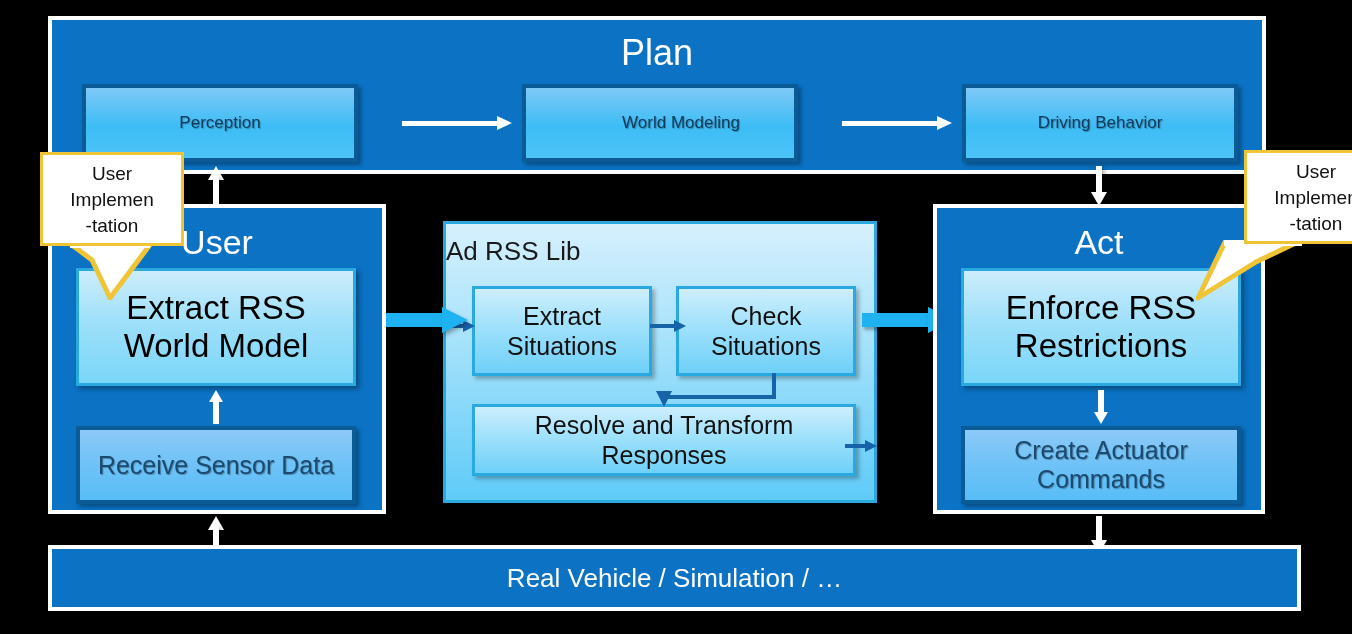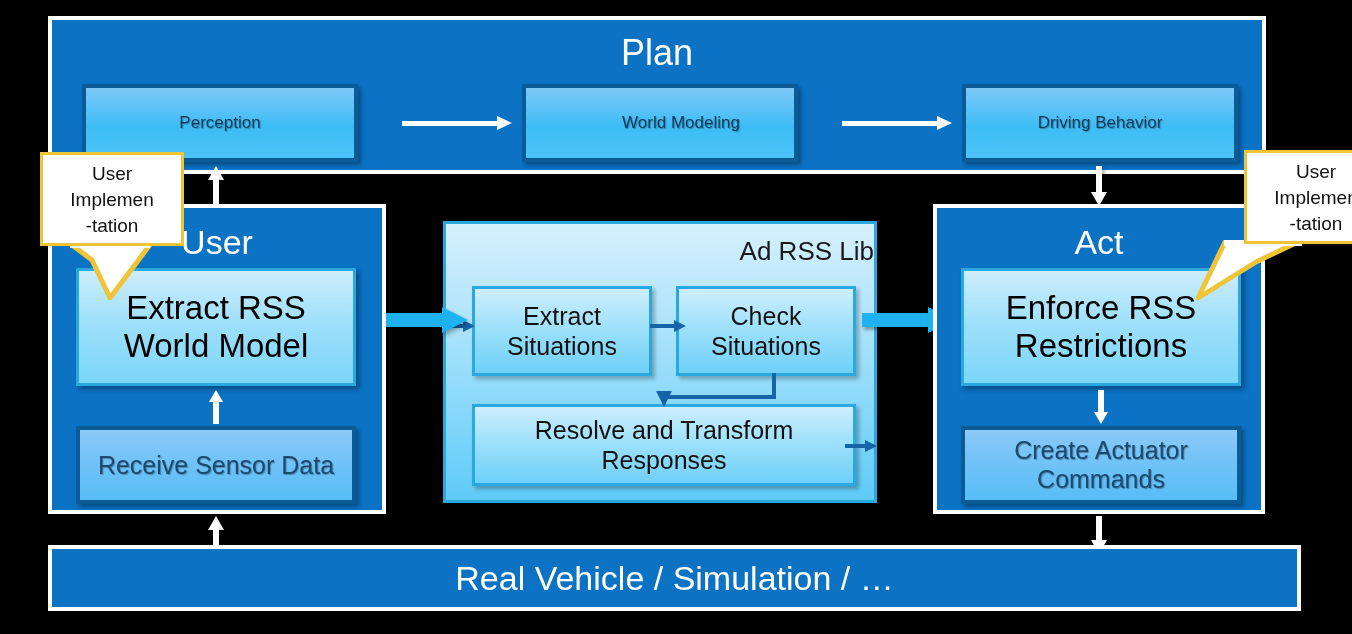--- a/index.html
+++ b/index.html
@@ -233,41 +233,41 @@
     height: 282px;
     background: linear-gradient(to bottom, #d6f0fd 0%, #a9e3fb 40%, #5fcbf8 100%);
     border: 3px solid #2aa8e0;
     box-sizing: border-box;
     box-shadow: 3px 3px 5px rgba(0,0,0,0.35);
   }
   #rsslib-title {
     position: absolute;
     left: 0; right: 0;
     top: 12px;
-    text-align: right;
+    text-align: left;
     color: #1a1a1a;
     font-size: 26px;
   }
   .lib-box {
     position: absolute;
     background: linear-gradient(to bottom, #cdeefd 0%, #9fe1fb 45%, #6fd0f8 100%);
     border: 3px solid #2aa8e0;
     box-sizing: border-box;
     display: flex;
     align-items: center;
     justify-content: center;
     text-align: center;
     color: #111111;
     font-size: 25px;
     line-height: 30px;
     box-shadow: 3px 3px 4px rgba(0,0,0,0.28);
   }
   #lib-extract  { left: 26px;  top: 62px;  width: 180px; height: 90px; }
   #lib-check    { left: 230px; top: 62px;  width: 180px; height: 90px; }
-  #lib-resolve  { left: 26px;  top: 180px; width: 384px; height: 82px; }
+  #lib-resolve  { left: 26px;  top: 180px; width: 384px; height: 72px; }
 
   
   .thin-arrow-h {
     position: absolute;
     height: 12px;
   }
   .thin-arrow-h .shaft {
     position: absolute;
     left: 0; top: 4px;
     height: 4px;
@@ -346,21 +346,21 @@
     top: 545px;
     width: 1253px;
     height: 66px;
     background: #0b72c4;
     border: 4px solid #ffffff;
     box-sizing: border-box;
     display: flex;
     align-items: center;
     justify-content: center;
     color: #ffffff;
-    font-size: 34px;
+    font-size: 26px;
   }
 
   
   .callout {
     position: absolute;
     background: #ffffff;
     border: 3px solid #f0c437;
     box-sizing: border-box;
     color: #111111;
     font-size: 19px;

